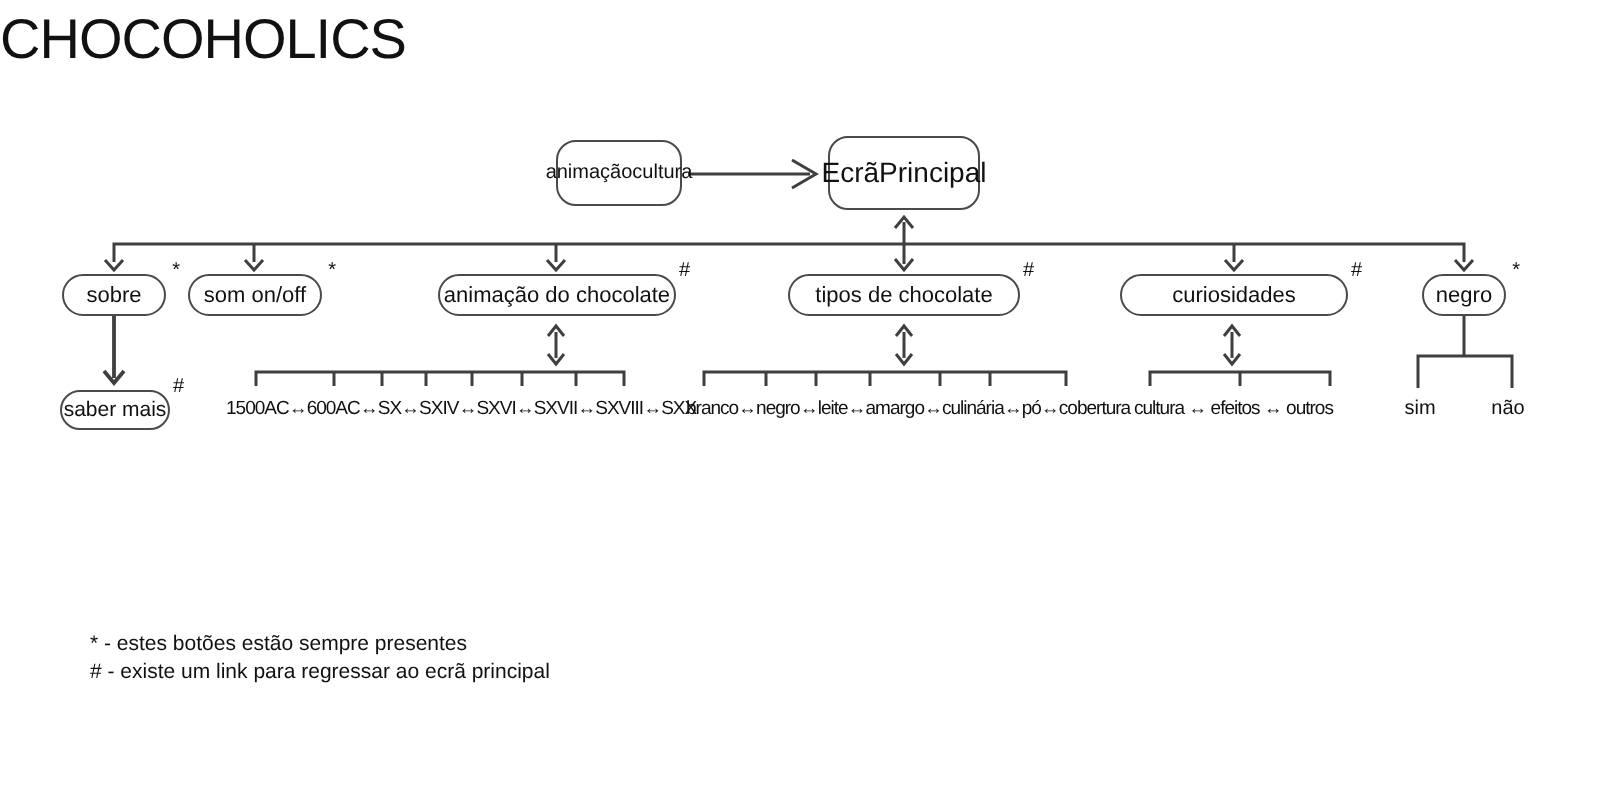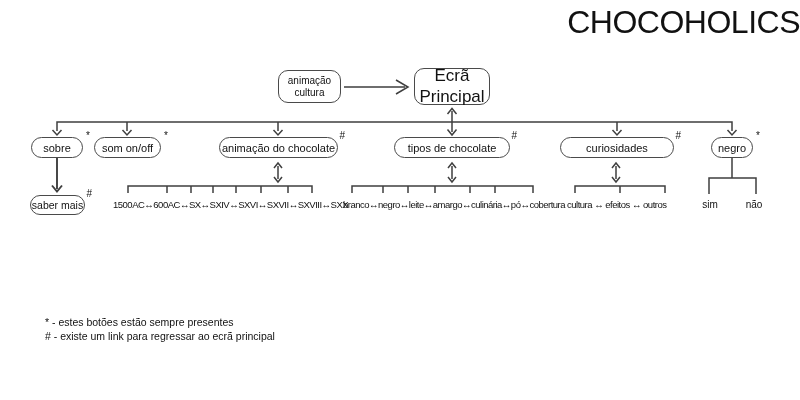--- a/index.html
+++ b/index.html
@@ -1,27 +1,27 @@
 <!DOCTYPE html>
 <html style="--line: #3f3f3f; --text: #111111; --background: #ffffff;"><head>
 <meta charset="utf-8">
 <style>
   :root { --line:#3f3f3f; --text:#111111; --background:#ffffff; }
   * { margin:0; padding:0; box-sizing:border-box; }
   body { background:#888; font-family:"Liberation Sans", sans-serif; }
   .stage { position:relative; width:800px; height:400px; background:var(--background); overflow:hidden; }
-  .title { position:absolute; left:0; top:4px; width:800px; text-align:right;
-           font-size:32px; letter-spacing:-0.5px; color:var(--text); font-weight:400; }
+  .title { position:absolute; left:0; top:4px; width:800px; text-align:left;
+           font-size:28px; letter-spacing:-0.5px; color:var(--text); font-weight:400; }
   svg.wires { position:absolute; left:0; top:0; }
   svg.wires path { fill:none; stroke:var(--line); stroke-width:1.5px; }
   svg.wires path.thick { stroke-width:1.9px; }
   .node { position:absolute; background:var(--background); border:1.5px solid #4a4a4a;
           display:flex; align-items:center; justify-content:center; color:var(--text); }
   .pill { border-radius:12px; font-size:11px; }
-  .rect2 { border-radius:10px; flex-direction:column; line-height:1.18; }
+  .rect2 { border-radius:10px; flex-direction:row; line-height:1.18; }
   .marker { position:absolute; top:-8px; right:-8px; font-size:10px; color:var(--text); }
   .leaf-text { position:absolute; white-space:nowrap; font-size:9.5px; letter-spacing:-0.5px; color:var(--text); }
   .opt { position:absolute; transform:translateX(-50%); font-size:10px; color:var(--text); }
   .footnotes { position:absolute; left:45px; top:315px; font-size:10.5px; line-height:14px; color:var(--text); }
 </style>
 </head>
 <body>
 
 <div class="stage">
 
@@ -53,21 +53,21 @@
     <path d="M 575 193 L 575 186 L 665 186 L 665 193 M 620 186 V 193"></path>
 
     <path d="M 732 158 V 178 M 709 194 L 709 178 L 756 178 L 756 194"></path>
   </svg>
 
   <div class="node rect2" style="left:278px; top:70px; width:63px; height:33px; font-size:10px;">
     <span>animação</span>
     <span>cultura</span>
   </div>
 
-  <div class="node rect2" style="left:414px; top:68px; width:76px; height:37px; font-size:17px;">
+  <div class="node rect2" style="left:414px; top:68px; width:76px; height:37px; font-size:14px;">
     <span>Ecrã</span>
     <span>Principal</span>
   </div>
 
   <div class="node pill" style="left:31px; top:137px; width:52px; height:21px;">
     <span>sobre</span>
     <span class="marker">*</span>
   </div>
 
   <div class="node pill" style="left:94px; top:137px; width:67px; height:21px;">

